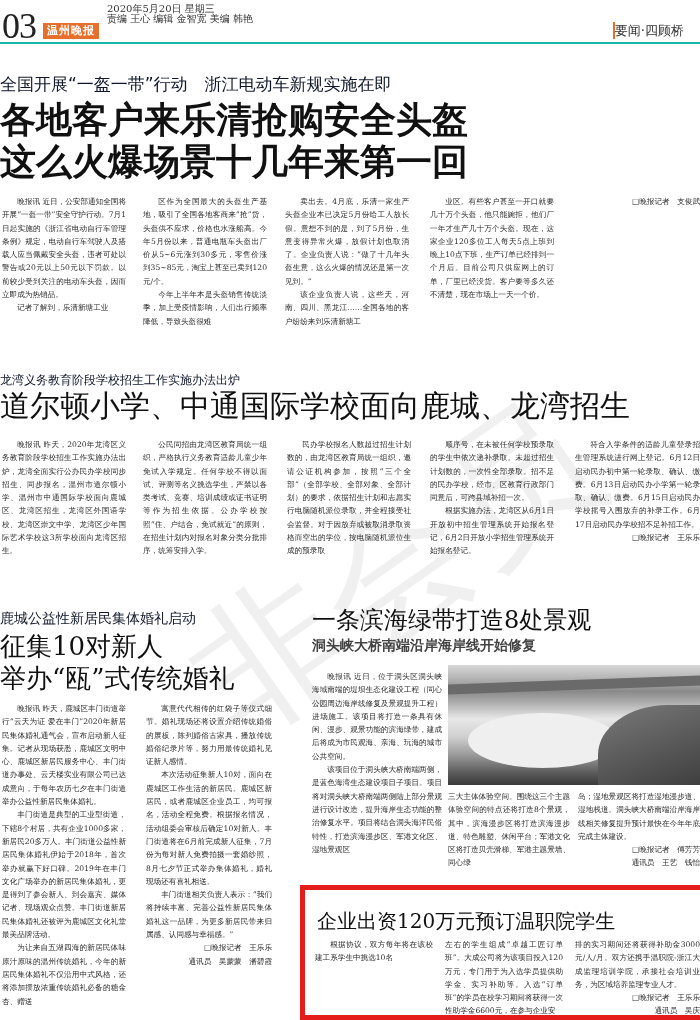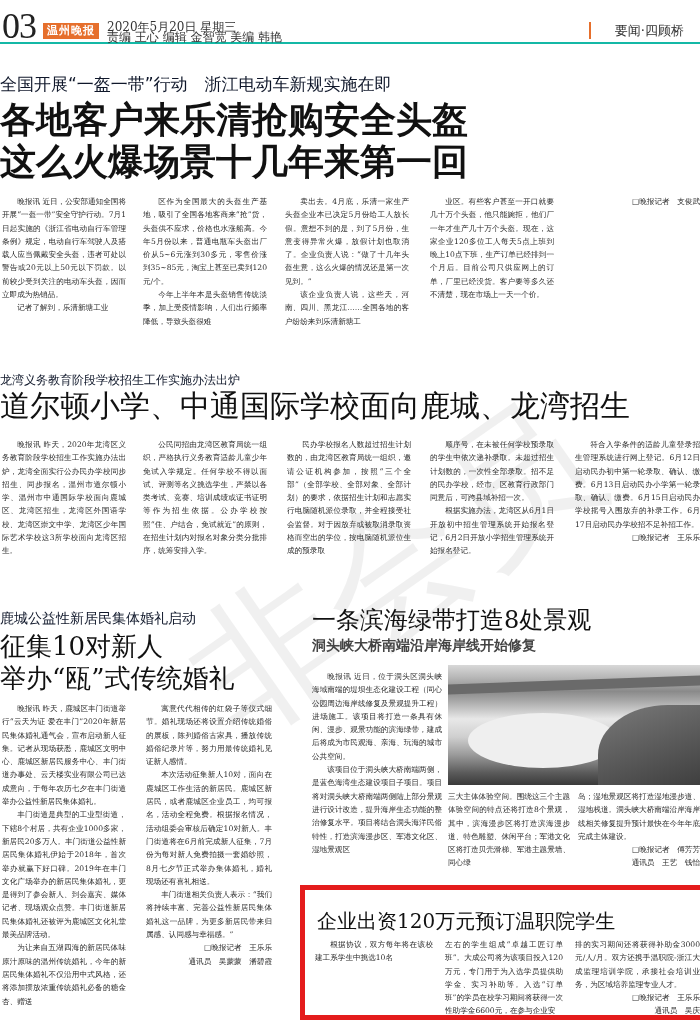--- a/index.html
+++ b/index.html
@@ -2,22 +2,22 @@
 <html><head>
 <meta charset="utf-8">
 <style>
   * { box-sizing: border-box; margin: 0; padding: 0; }
   html, body { width: 700px; height: 1020px; overflow: hidden; background: #fff; }
   body { font-family: "DejaVu Serif", "Liberation Serif", serif; color: #222; position: relative; }
 
   .masthead { position: absolute; left: 0; top: 0; width: 700px; height: 44px; border-bottom: 2px solid #14b8a6; }
   .page-num { position: absolute; left: 2px; top: 11px; font-family: "Liberation Serif", serif; font-size: 36px; line-height: 30px; color: #222; letter-spacing: -1px; }
   .logo { position: absolute; left: 43px; top: 23px; width: 56px; height: 16px; background: #e66f2c; color: #fff; font-size: 11px; font-weight: bold; text-align: center; line-height: 16px; font-family: "DejaVu Serif", serif; letter-spacing: 1px; }
-  .mast-info { position: absolute; left: 107px; top: 22px; font-size: 12px; line-height: 10px; color: #333; }
-  .section-tag { position: absolute; right: 16px; top: 22px; font-size: 13px; color: #333; padding-left: 24px; border-left: 2px solid #e66f2c; line-height: 17px; }
+  .mast-info { position: absolute; left: 107px; top: 4px; font-size: 10px; line-height: 10px; color: #333; }
+  .section-tag { position: absolute; right: 16px; top: 22px; font-size: 13px; color: #333; padding-left: 0; border-left: 2px solid #e66f2c; line-height: 17px; }
 
   .kicker { position: absolute; font-family: "DejaVu Sans", sans-serif; color: #0f172a; white-space: nowrap; }
   .headline { position: absolute; white-space: nowrap; color: #111; }
   .hl-bold { font-family: "DejaVu Sans", sans-serif; font-weight: bold; text-align: right; }
   .hl-serif { font-family: "DejaVu Serif", serif; font-weight: normal; }
 
   .col { position: absolute; font-size: 7.6px; line-height: 13.3px; color: #2a2a2a; text-align: justify; overflow: hidden; }
   .col p { text-indent: 2em; }
   .byline { text-align: right; text-indent: 0 !important; }
 

